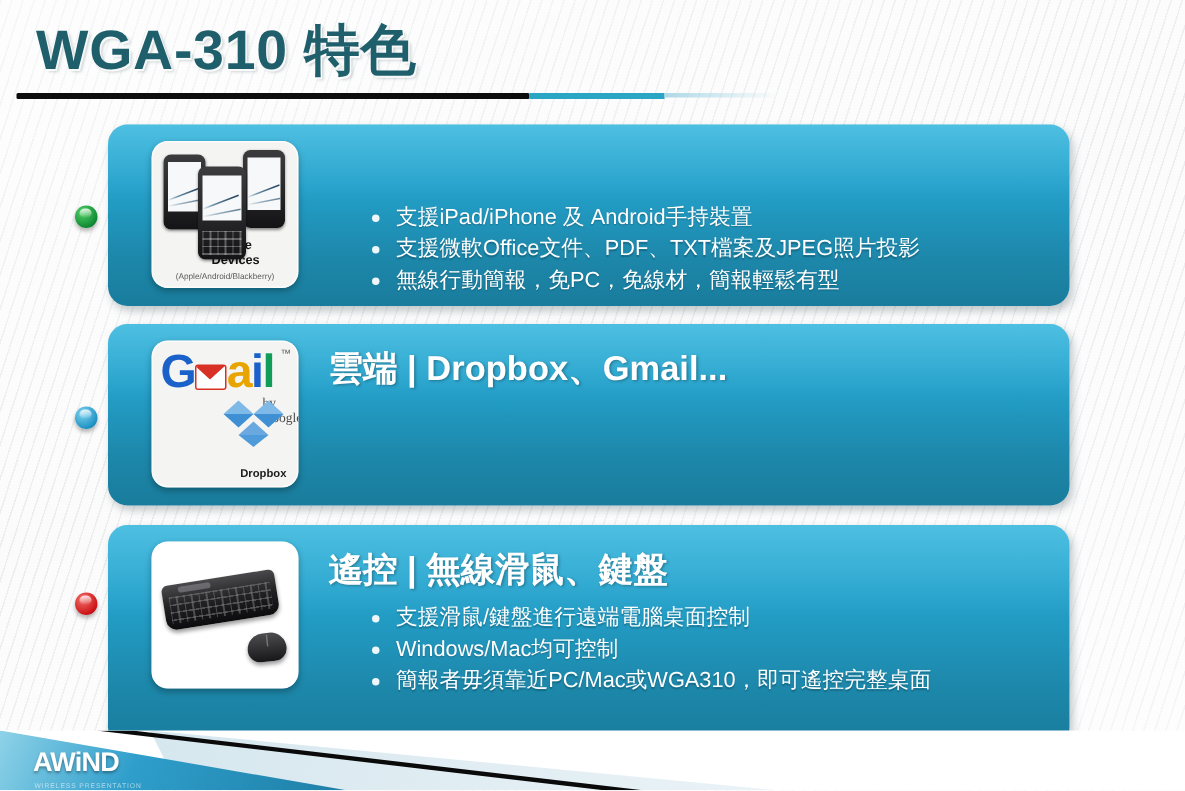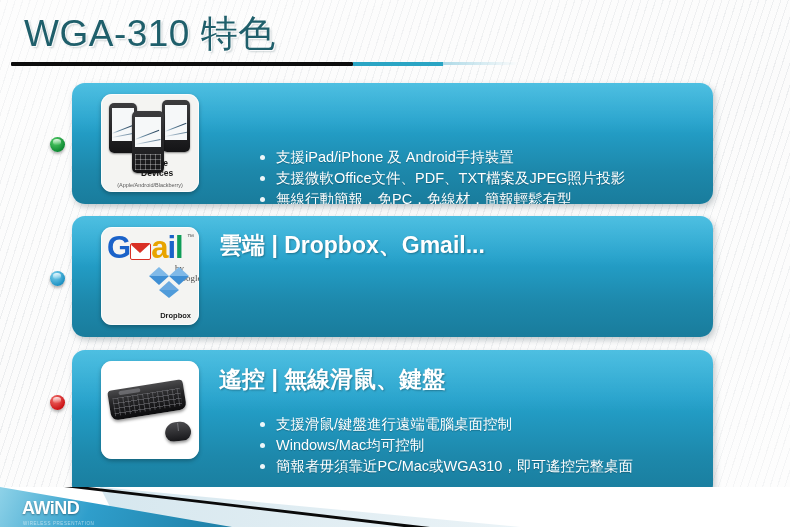--- a/index.html
+++ b/index.html
@@ -35,21 +35,21 @@
     position:absolute; inset:0;
     background: linear-gradient(160deg, rgba(255,255,255,0.55) 0%, rgba(255,255,255,0.10) 45%, rgba(255,255,255,0.55) 100%);
     pointer-events:none;
   }
 
   
   #title {
     position: absolute;
     left: 24px; top: 9px;
     font-size: 37px;
-    font-weight: 400;
+    font-weight: 700;
     color: #1f5f6b;
     letter-spacing: 0.5px;
     text-shadow: 1px 1px 0 rgba(255,255,255,0.85), 2px 2px 2px rgba(120,140,145,0.35);
     white-space: nowrap;
     z-index: 4;
   }
 
   
   #title-rule {
     position: absolute;
@@ -125,21 +125,21 @@
     left: 147px;
     color: #ffffff;
     font-size: 23px;
     font-weight: 700;
     white-space: nowrap;
     text-shadow: 1px 1px 2px rgba(0,0,0,0.30);
   }
   .bullets {
     position: absolute;
     left: 168px;
-    margin: 16px; padding: 0;
+    margin: 4px; padding: 0;
     list-style: none;
   }
   .bullets li {
     position: relative;
     color: #ffffff;
     font-size: 14.5px;
     line-height: 21px;
     padding-left: 20px;
     white-space: nowrap;
     text-shadow: 0 1px 1px rgba(0,0,0,0.25);

